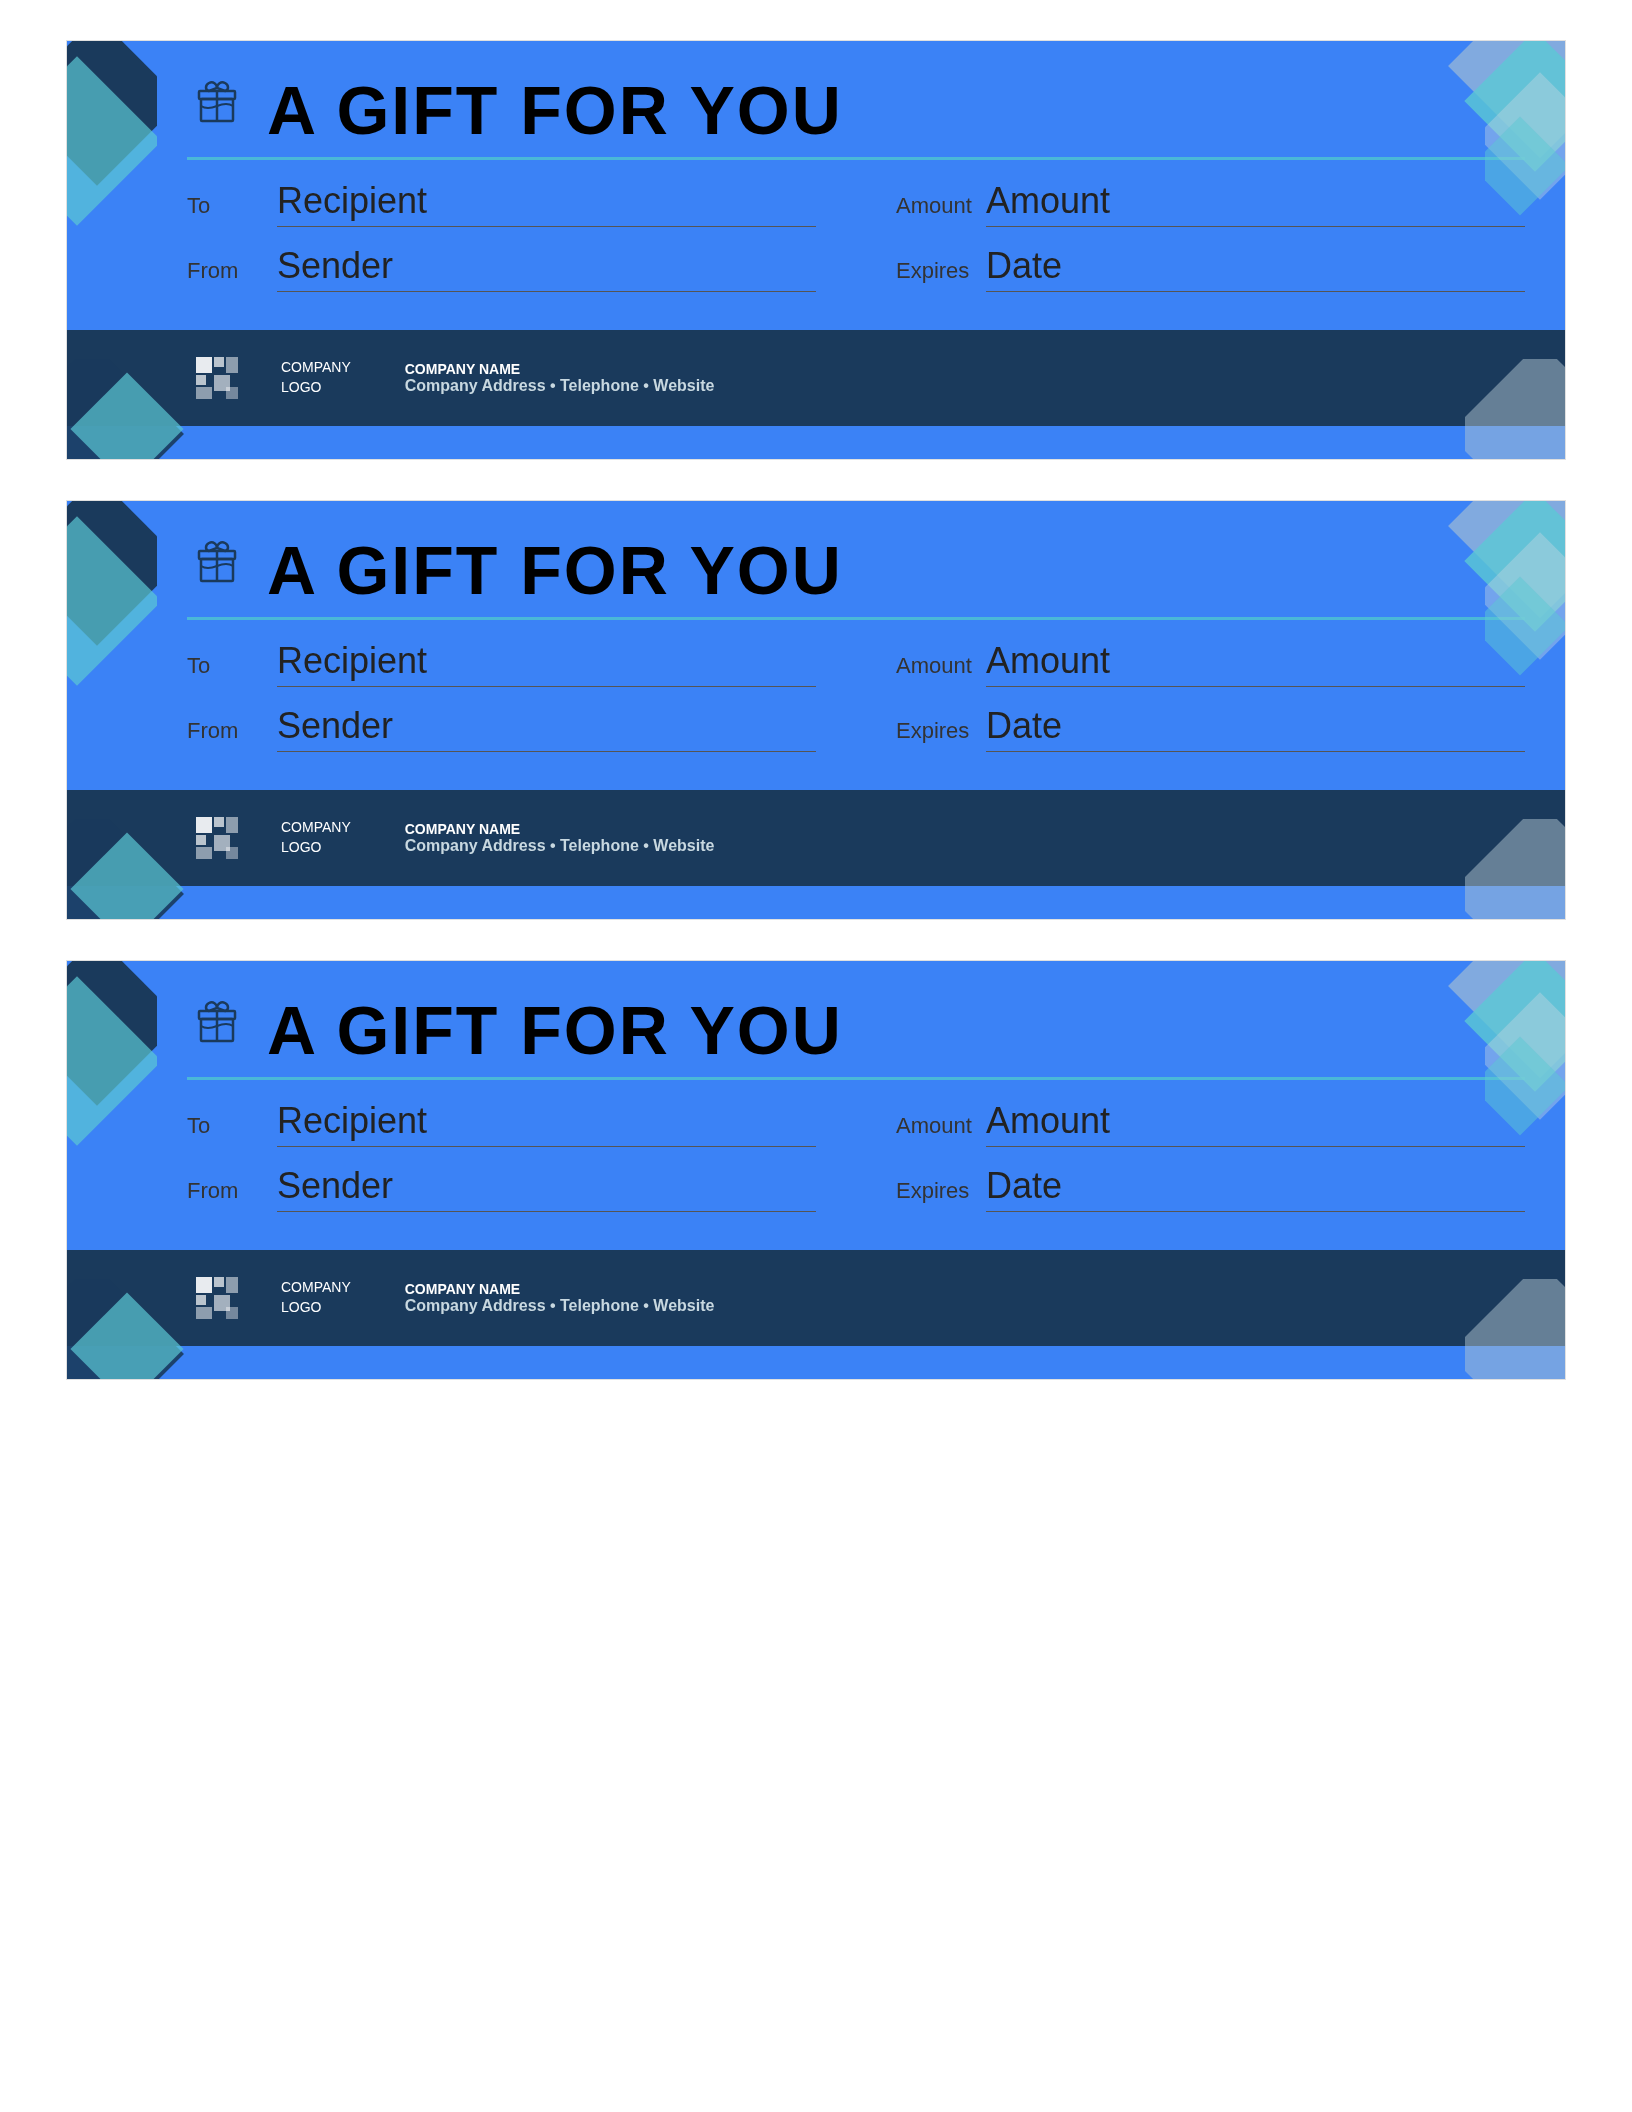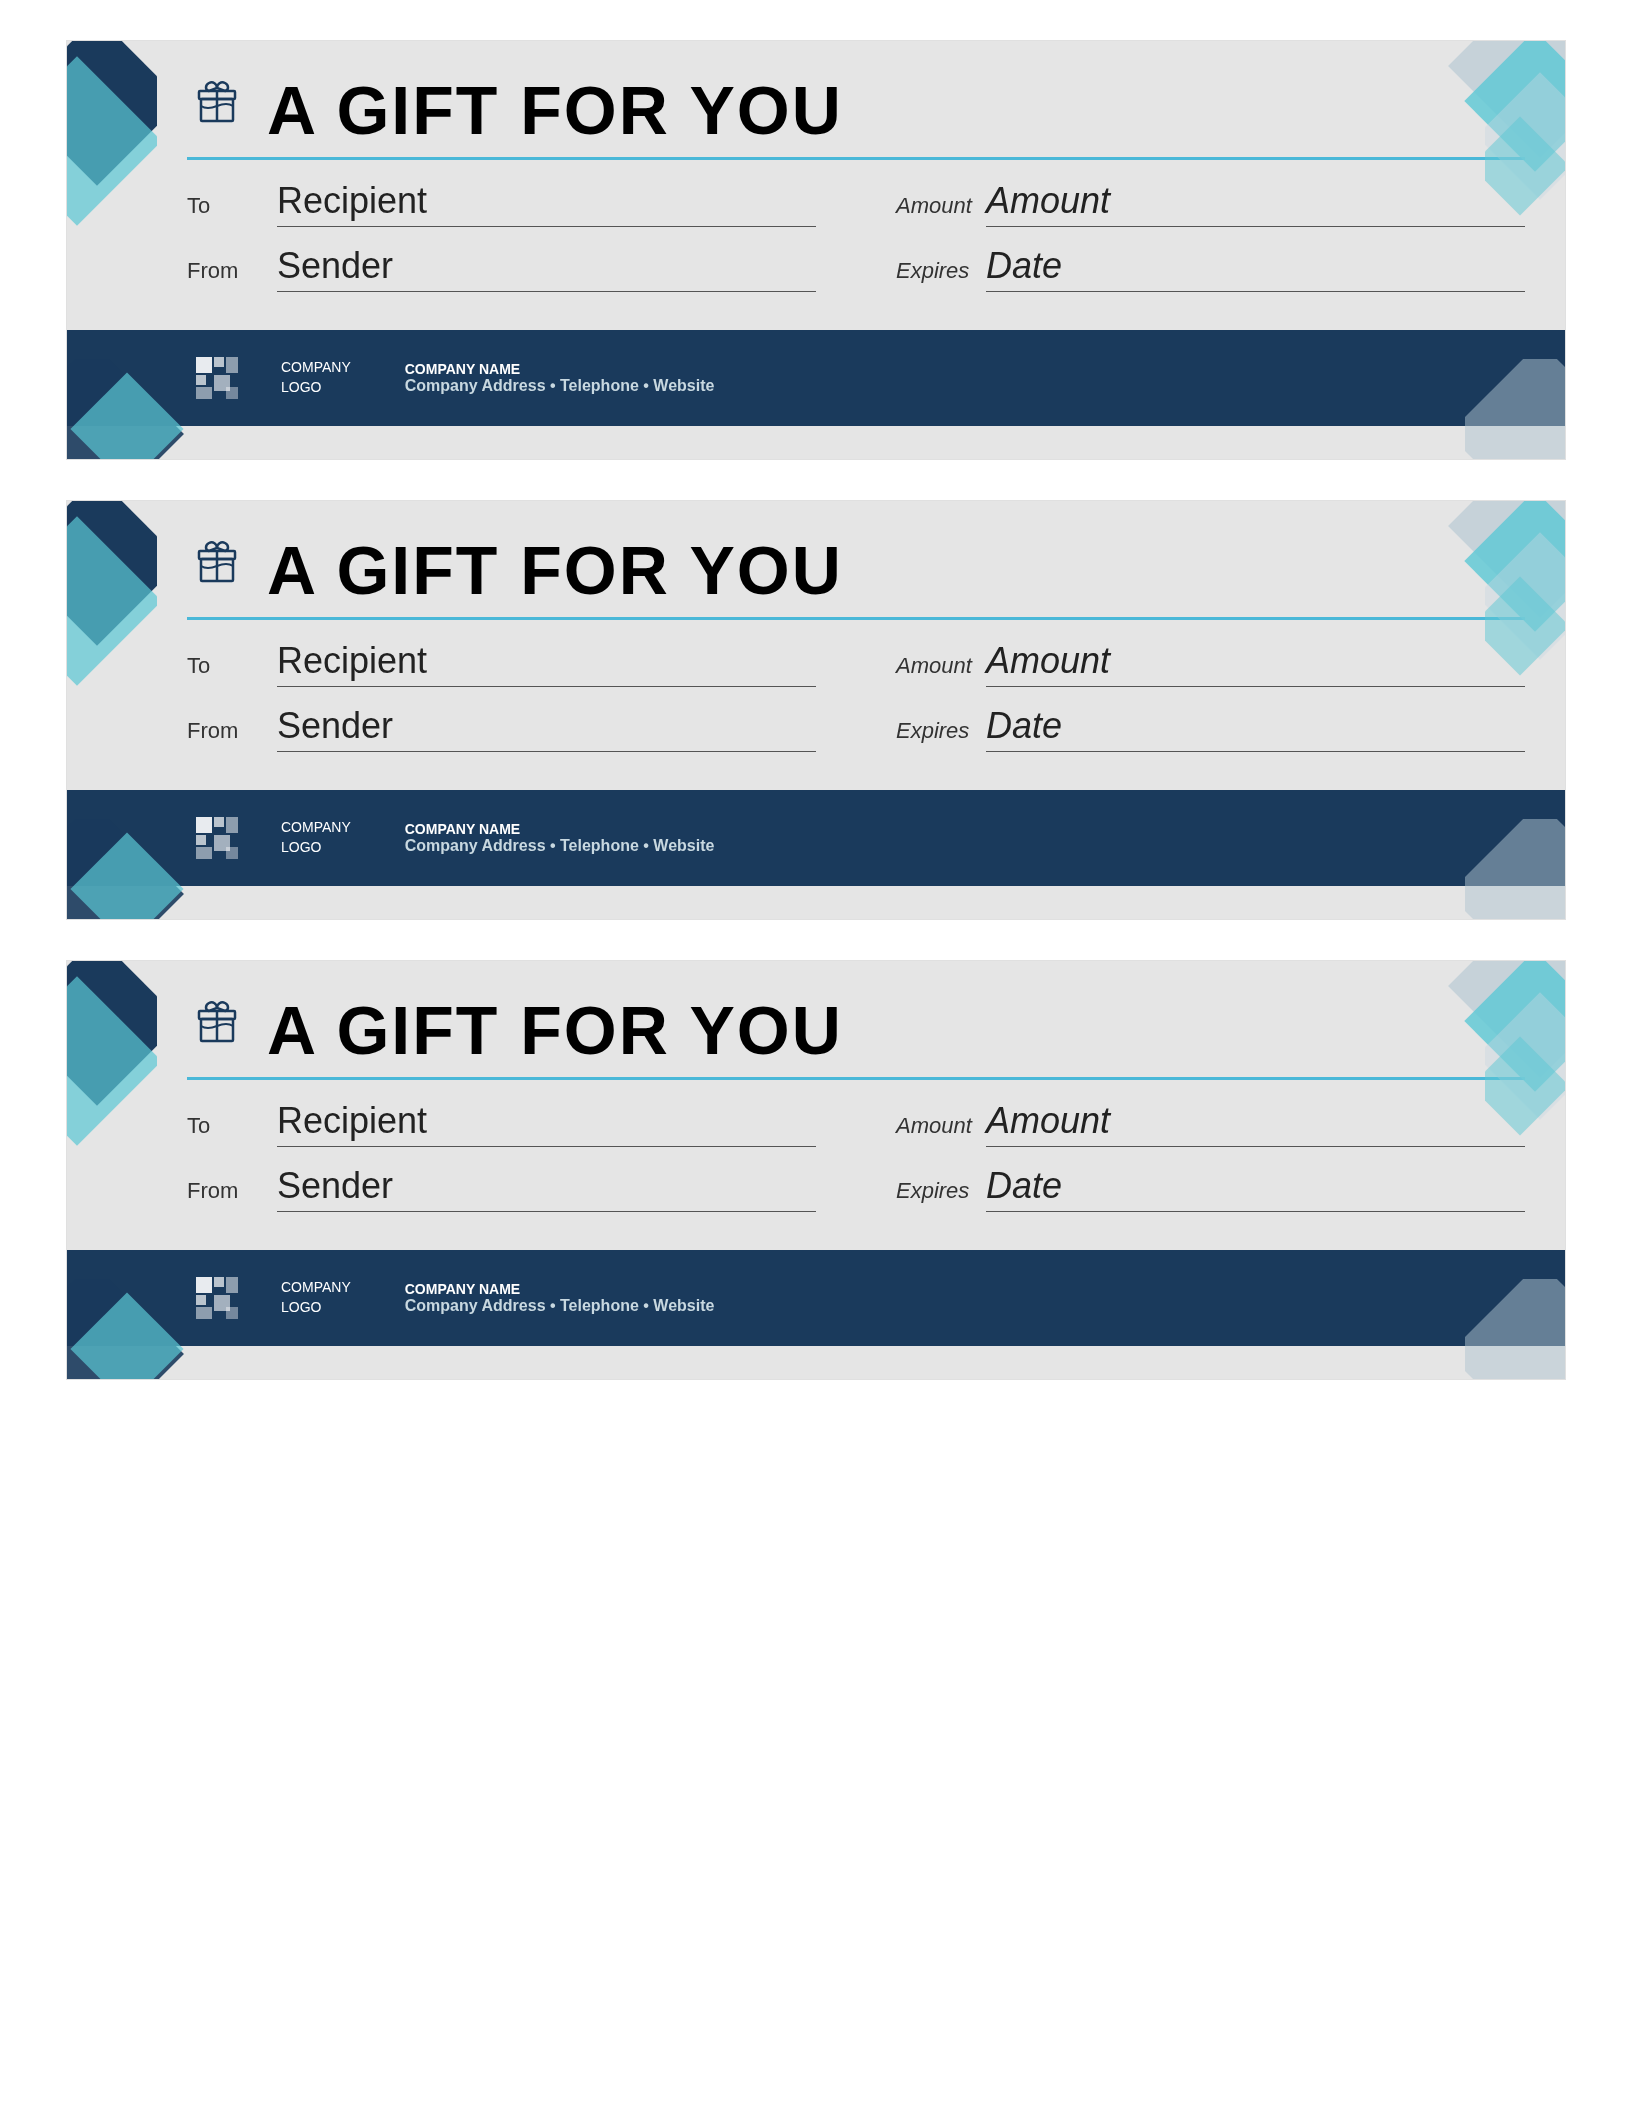--- a/index.html
+++ b/index.html
@@ -12,21 +12,21 @@
       display: flex;
       flex-direction: column;
       align-items: center;
       padding: 40px 60px;
       gap: 40px;
     }
 
     .gift-card {
       width: 100%;
       max-width: 1500px;
-      background: #e5e5e5;
+      background: #3b82f6;
       position: relative;
       border: 1px solid #e0e0e0;
       overflow: hidden;
       min-height: 420px;
     }
 
     
     .corner-tl {
       position: absolute;
       top: 0; left: 0;
@@ -182,21 +182,20 @@
       gap: 80px;
       padding: 0 0 0 0;
     }
 
     .fields-left {
       flex: 1;
     }
 
     .fields-right {
       flex: 1;
-      font-style: italic;
     }
 
     .field-row {
       display: flex;
       align-items: baseline;
       margin-bottom: 18px;
     }
 
     .field-label {
       font-size: 22px;

